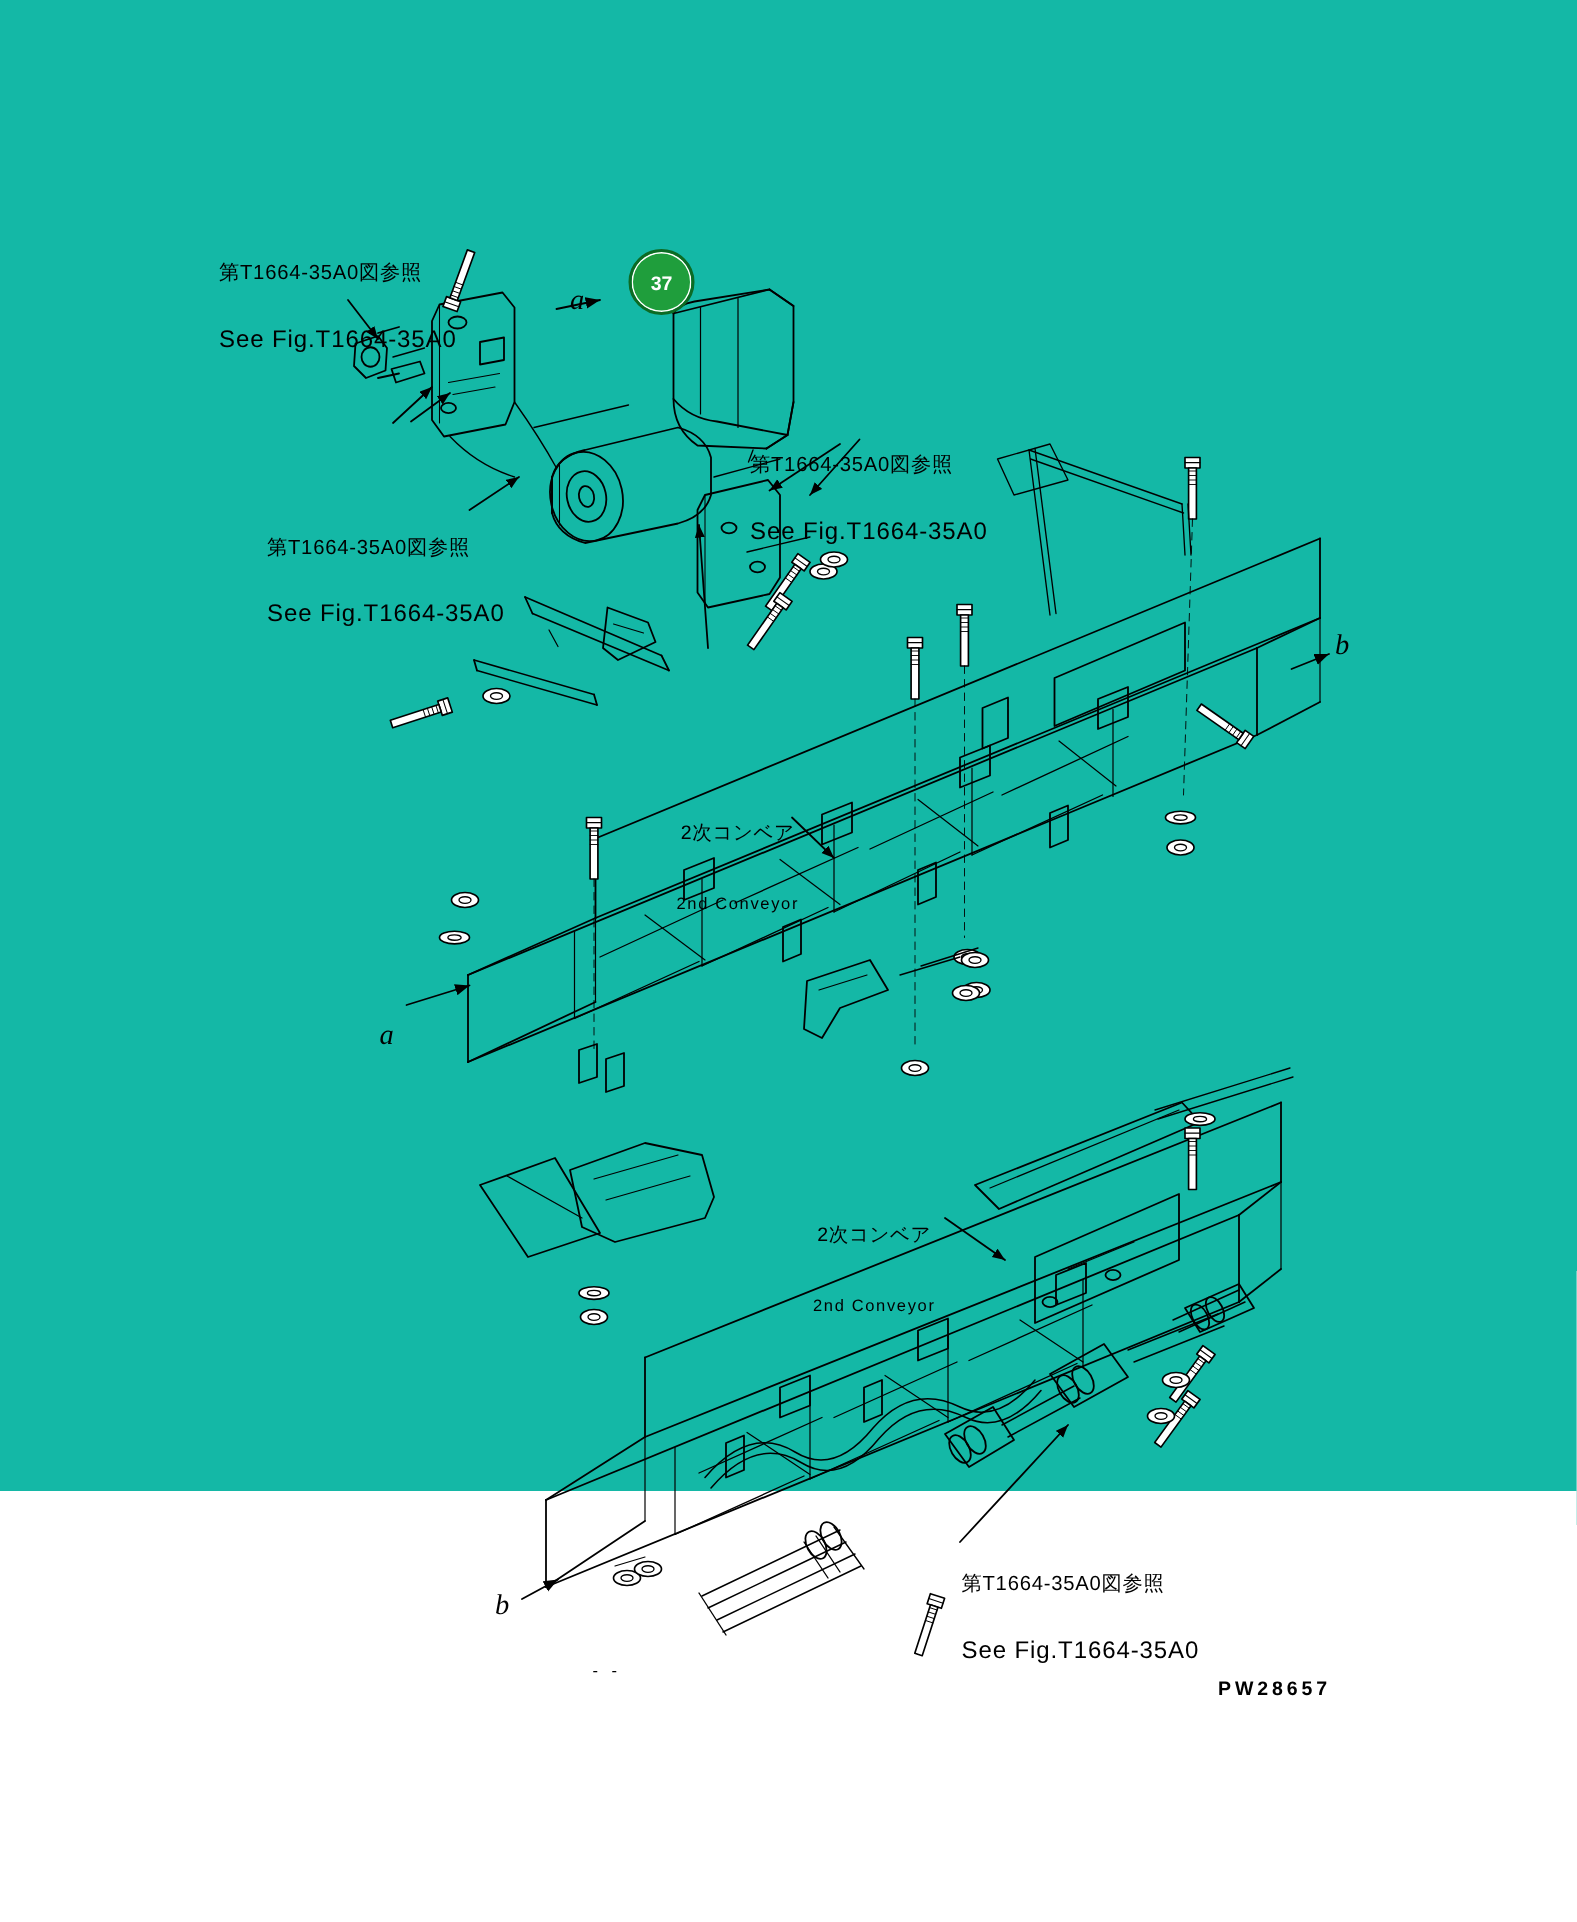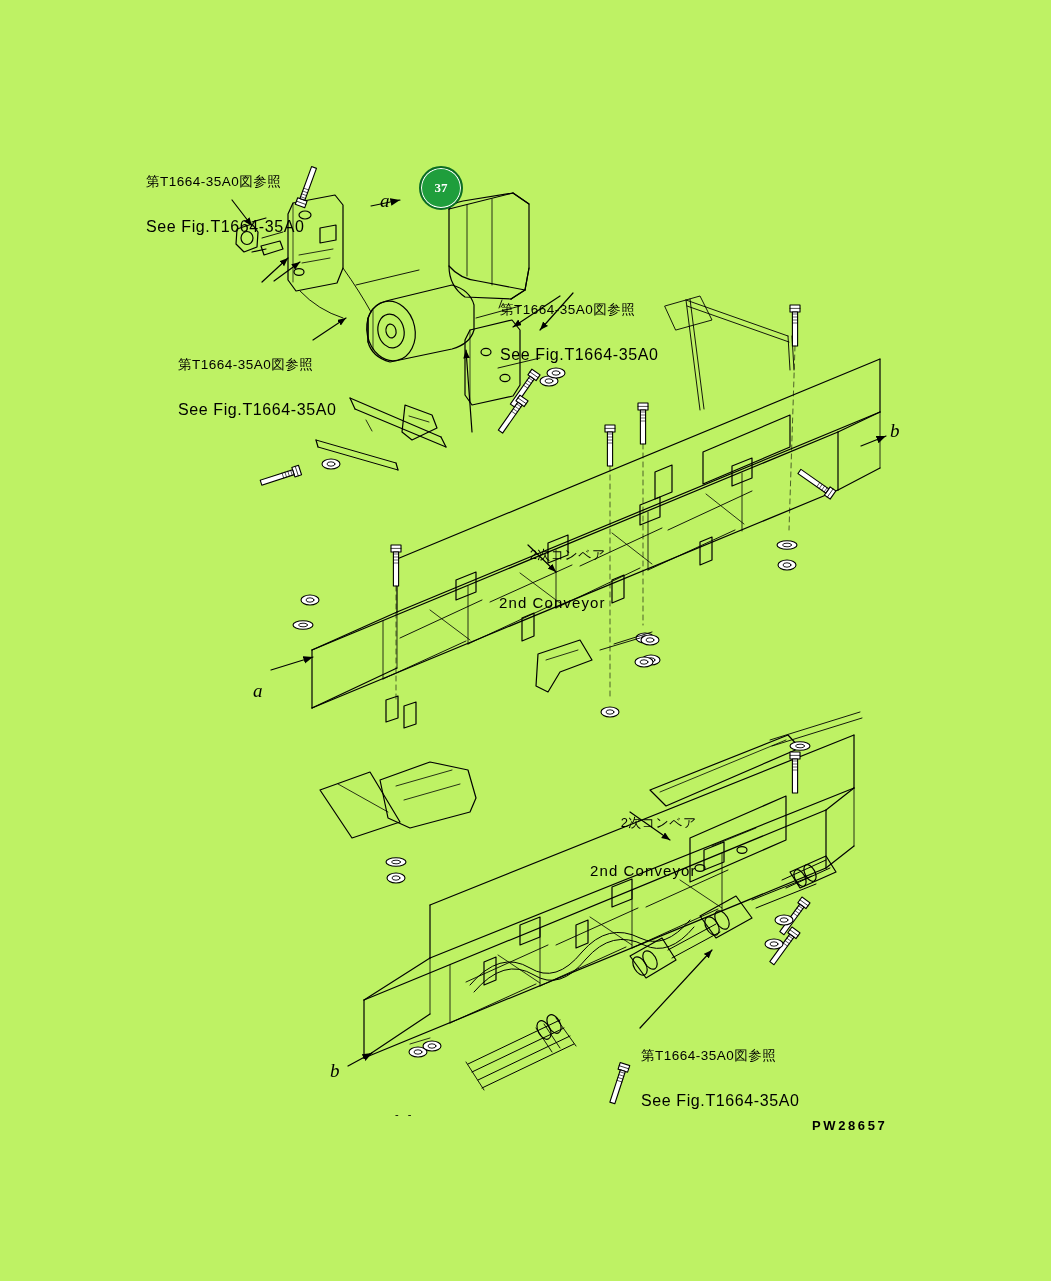--- a/index.html
+++ b/index.html
@@ -10,22 +10,22 @@
   body {
     width: 1051px;
     height: 1281px;
     font-family: "Liberation Sans", sans-serif;
     color: #000000;
     overflow: hidden;
   }
   #sheet {
     position: relative;
     width: 1051px;
-    height: 1281px;
-    background: #bef264;
+    height: 994px;
+    background: #14b8a6;
   }
   svg#art {
     position: absolute;
     left: 0;
     top: 0;
     width: 1051px;
     height: 1281px;
   }
   .lbl {
     position: absolute;
@@ -52,40 +52,40 @@
     font-size: 19px;
     font-style: italic;
     color: #000;
   }
   .conv-lbl {
     position: absolute;
     font-family: "Liberation Sans", sans-serif;
     font-size: 13px;
     line-height: 16px;
     white-space: pre;
-    text-align: right;
+    text-align: center;
   }
   .conv-lbl .jp { display:block; font-size: 13px; letter-spacing: 0.4px;}
-  .conv-lbl .en { display:block; font-size: 15px; letter-spacing: 1.1px; margin-left: 48px;}
+  .conv-lbl .en { display:block; font-size: 11px; letter-spacing: 1.1px;}
   #badge-37 {
     position: absolute;
     left: 419px;
     top: 166px;
     width: 40px;
     height: 40px;
     border-radius: 50%;
     background: #1f9e3c;
     border: 2px solid #0c6b24;
     box-shadow: 0 0 0 1px #ffffff inset;
     display: flex;
     align-items: center;
     justify-content: center;
   }
   #badge-37 span {
-    font-family: Liberation Serif, serif;
+    font-family: Liberation Sans, sans-serif;
     font-size: 13px;
     color: #ffffff;
     font-weight: bold;
   }
   #drawing-code {
     position: absolute;
     left: 812px;
     top: 1118px;
     font-family: "Liberation Sans", sans-serif;
     font-size: 13px;

